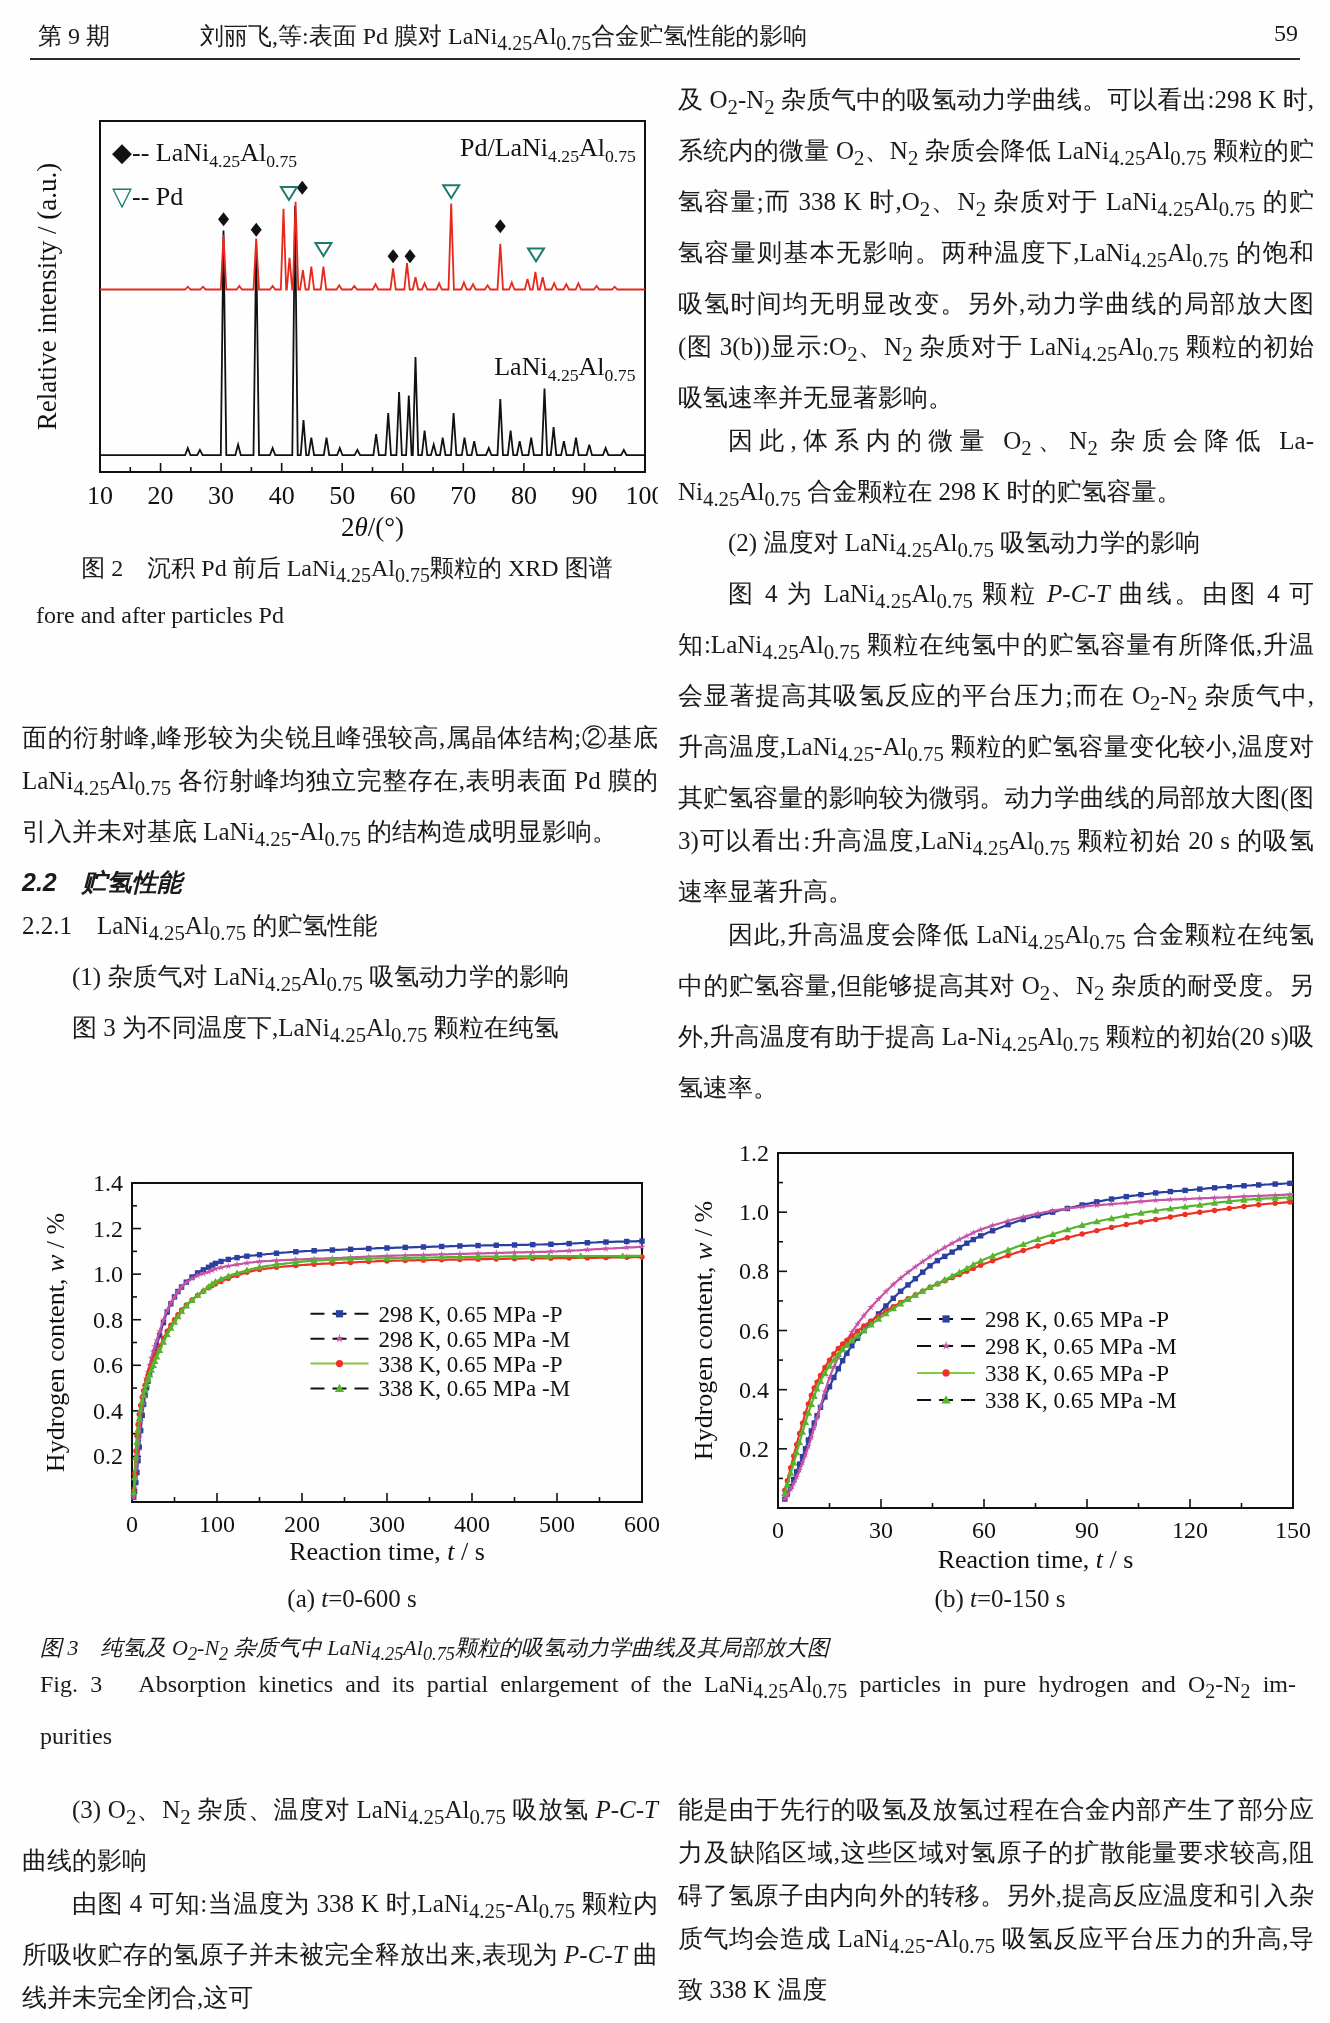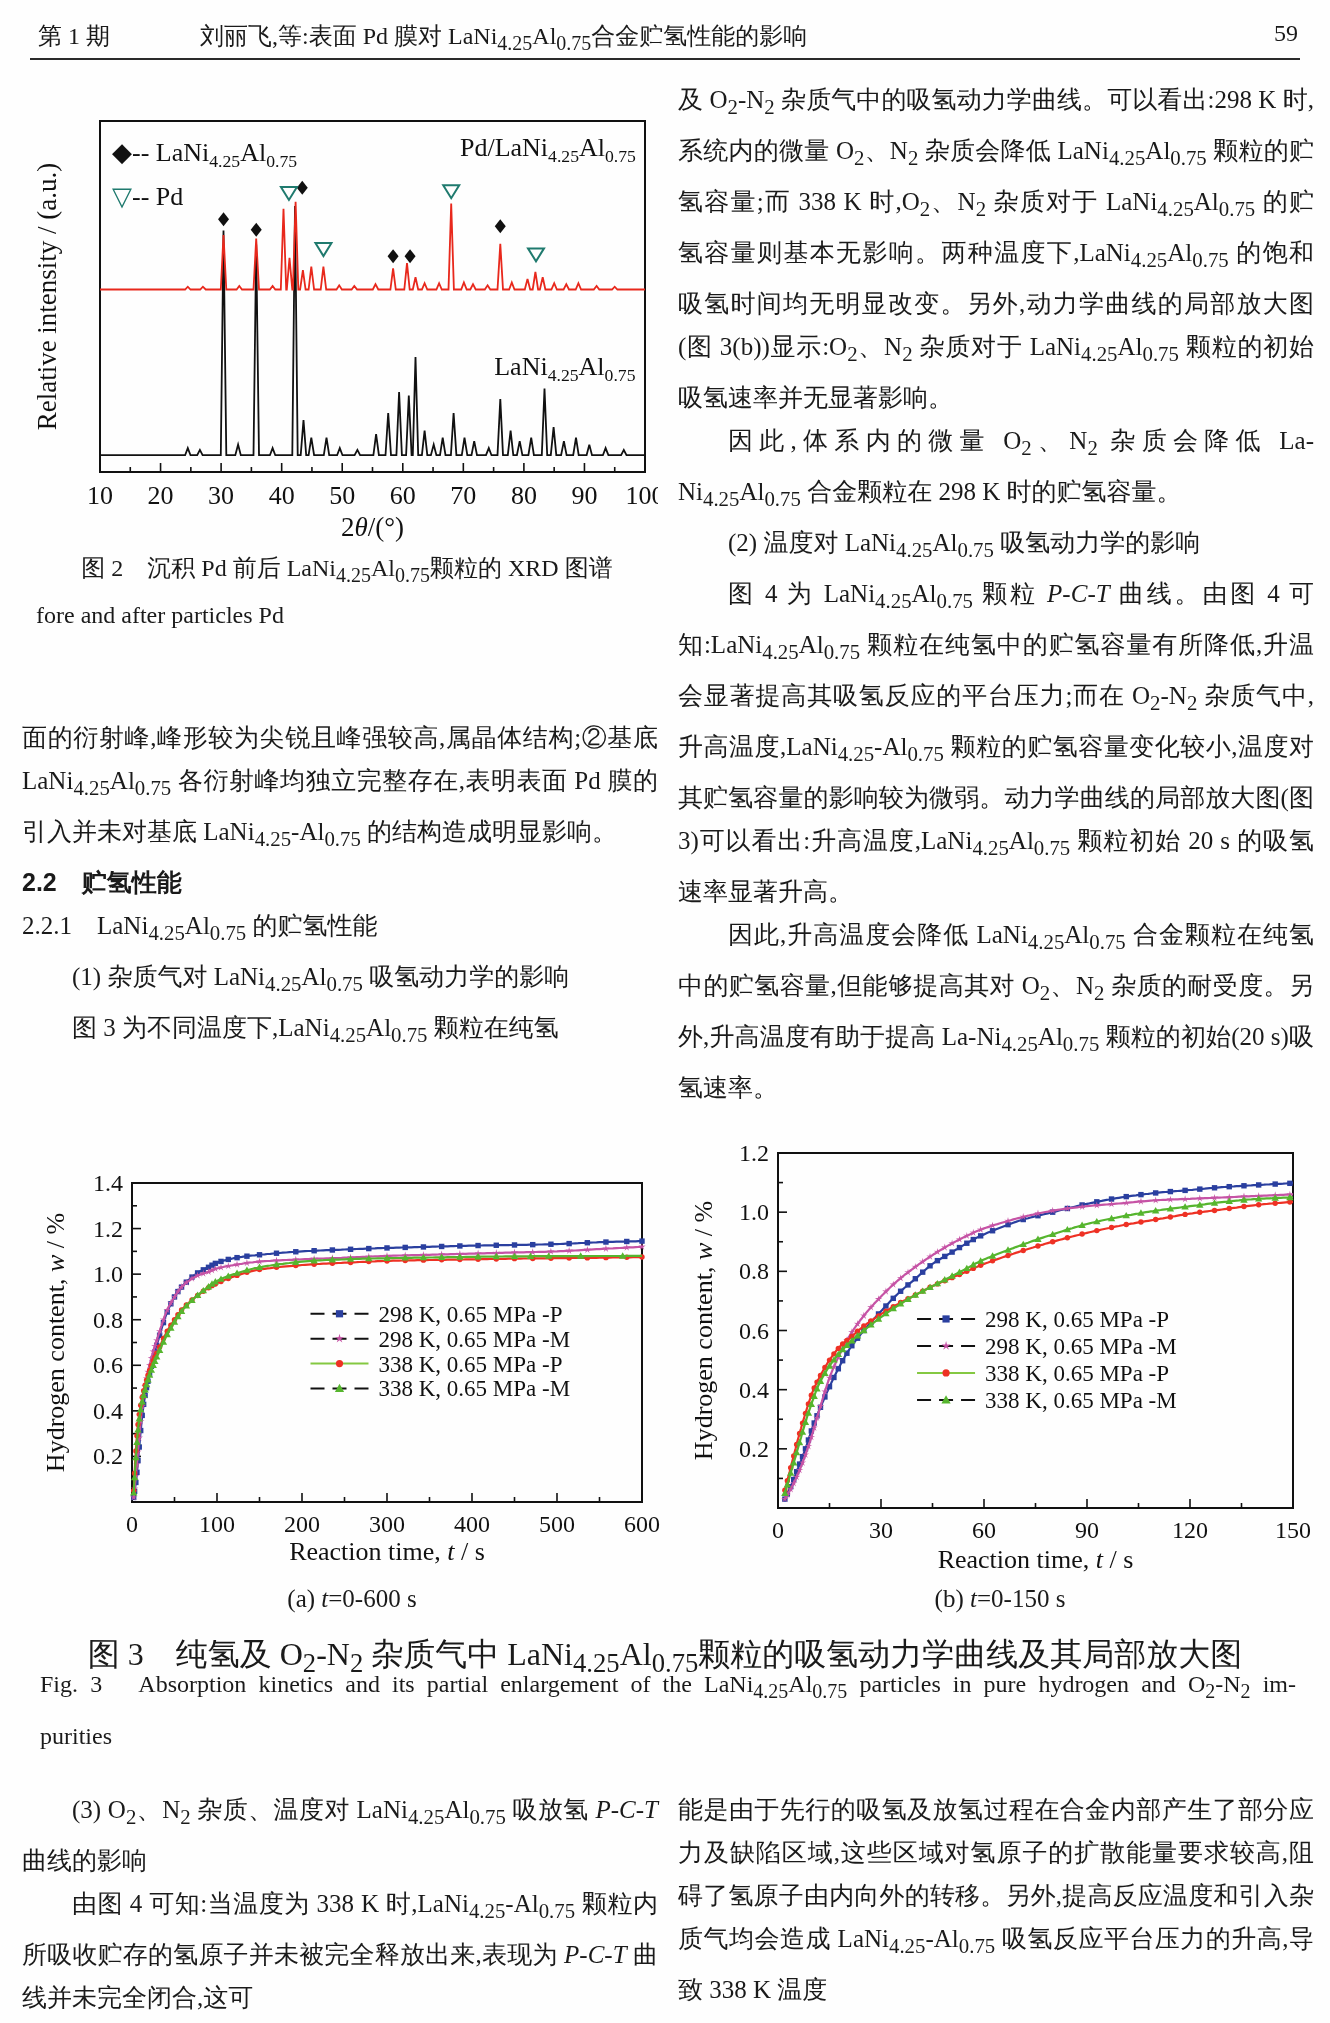--- a/index.html
+++ b/index.html
@@ -10,38 +10,38 @@
   .hdr-page{position:absolute;right:32px;top:20px;font-size:24px;}
   .hdr-rule{position:absolute;left:30px;right:30px;top:58px;border-top:2px solid #2a2a2a;}
   .fig2{position:absolute;left:36px;top:78px;width:622px;}
   .cap-zh{ text-align:center;font-size:24px;margin-top:4px;}
   .cap-en{font-size:24px;line-height:45px;margin-top:6px;}
   .jlast{text-align:justify;text-align-last:justify;}
   .coltext{position:absolute;width:636px;font-size:25px;line-height:43px;text-align:justify;}
   .coltext p{margin:0;}
   .ind{text-indent:2em;}
   .h22{font-family:"Liberation Sans","DejaVu Sans",sans-serif;font-weight:bold;font-size:25px;
-       margin:12px 0 0 0;}
+       margin:12px 0 0 0;font-style:italic;}
   #ltext{left:22px;top:716px;}
   #rtext{left:678px;top:78px;}
   #kin-a{position:absolute;left:42px;top:1145px;}
   #kin-b{position:absolute;left:690px;top:1145px;}
   .subcap{position:absolute;top:1585px;width:620px;text-align:center;font-size:25px;}
   #subcap-a{left:42px;} #subcap-b{left:690px;}
-  #fig3capzh{position:absolute;left:40px;right:40px;top:1633px;text-align:center;font-size:32px;}
+  #fig3capzh{position:absolute;left:40px;right:40px;top:1633px;text-align:left;font-size:22px;font-style:italic;}
   #fig3capen{position:absolute;left:40px;width:1256px;top:1662px;font-size:24px;line-height:45px;}
   #btext-l{left:22px;top:1788px;}
   #btext-r{left:678px;top:1788px;}
   svg{font-family:"Liberation Serif","DejaVu Serif",serif;display:block;}
 </style>
 </head>
 <body>
 
 <div class="page">
-  <div class="hdr-issue">第 1 期</div>
+  <div class="hdr-issue">第 9 期</div>
   <div class="hdr-title">刘丽飞,等:表面 Pd 膜对 LaNi<sub>4.25</sub>Al<sub>0.75</sub>合金贮氢性能的影响</div>
   <div class="hdr-page">59</div>
   <div class="hdr-rule"></div>
 
   <figure class="fig2" style="margin:0">
     <div id="xrd-chart">
         <svg width="622" height="470" viewBox="0 0 622 470">
           <rect x="64" y="43" width="545" height="351" fill="none" stroke="#111" stroke-width="2"></rect>
           <g>
             <line x1="64" y1="394" x2="64" y2="385" stroke="#111" stroke-width="1.6"></line>

